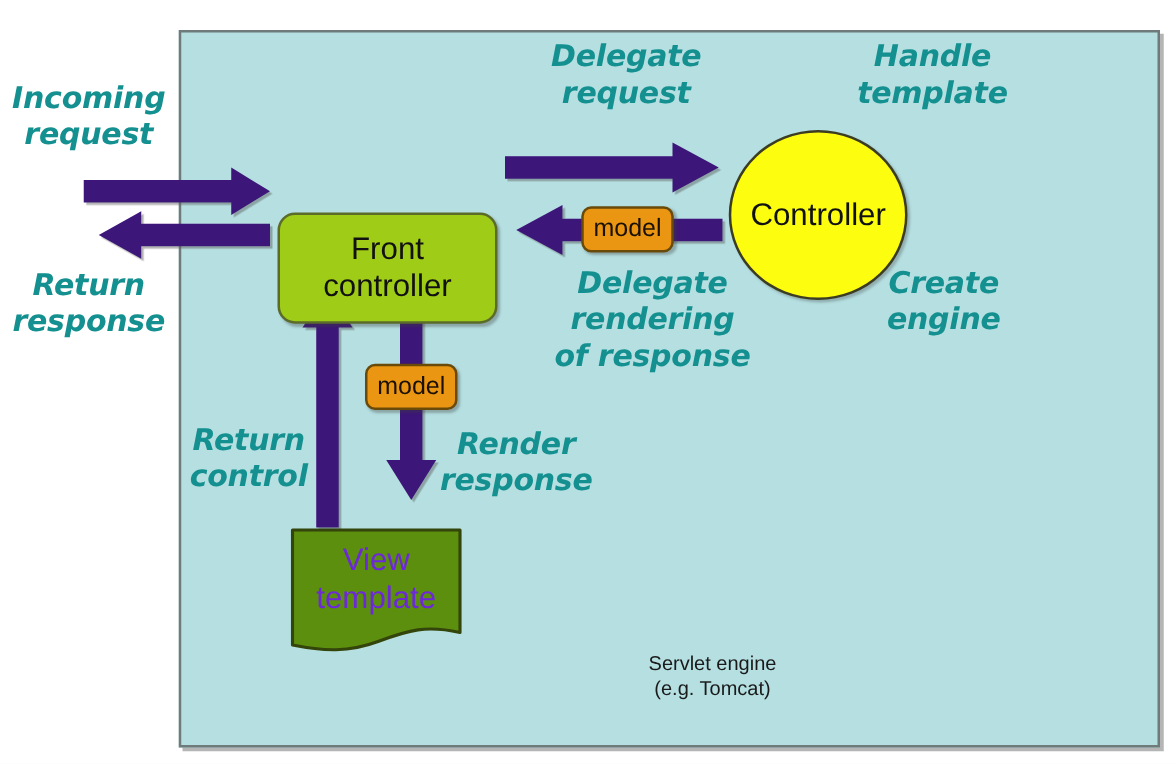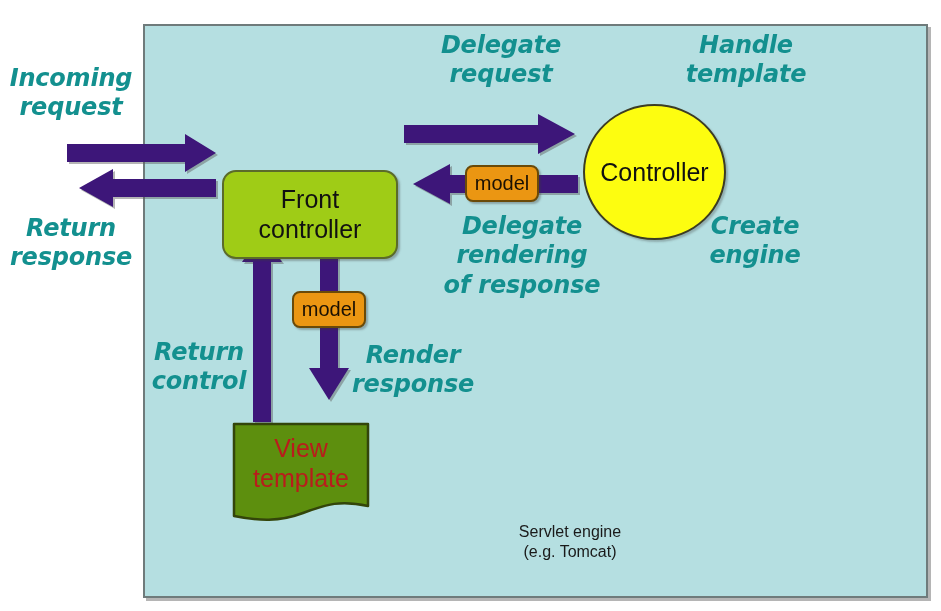--- a/index.html
+++ b/index.html
@@ -119,21 +119,21 @@
     left: 0; top: 0;
     width: 140px;
     height: 105px;
     overflow: visible;
   }
   .view-template .vt-text {
     position: absolute;
     left: 0;
     top: 14px;
     width: 140px;
-    color: #b91c1c;
+    color: #6d28d9;
     font-family: "Liberation Sans", sans-serif;
     font-size: 25px;
     line-height: 1.18;
     text-align: center;
     white-space: pre-line;
   }
 
   
   .model-badge {
     position: absolute;

